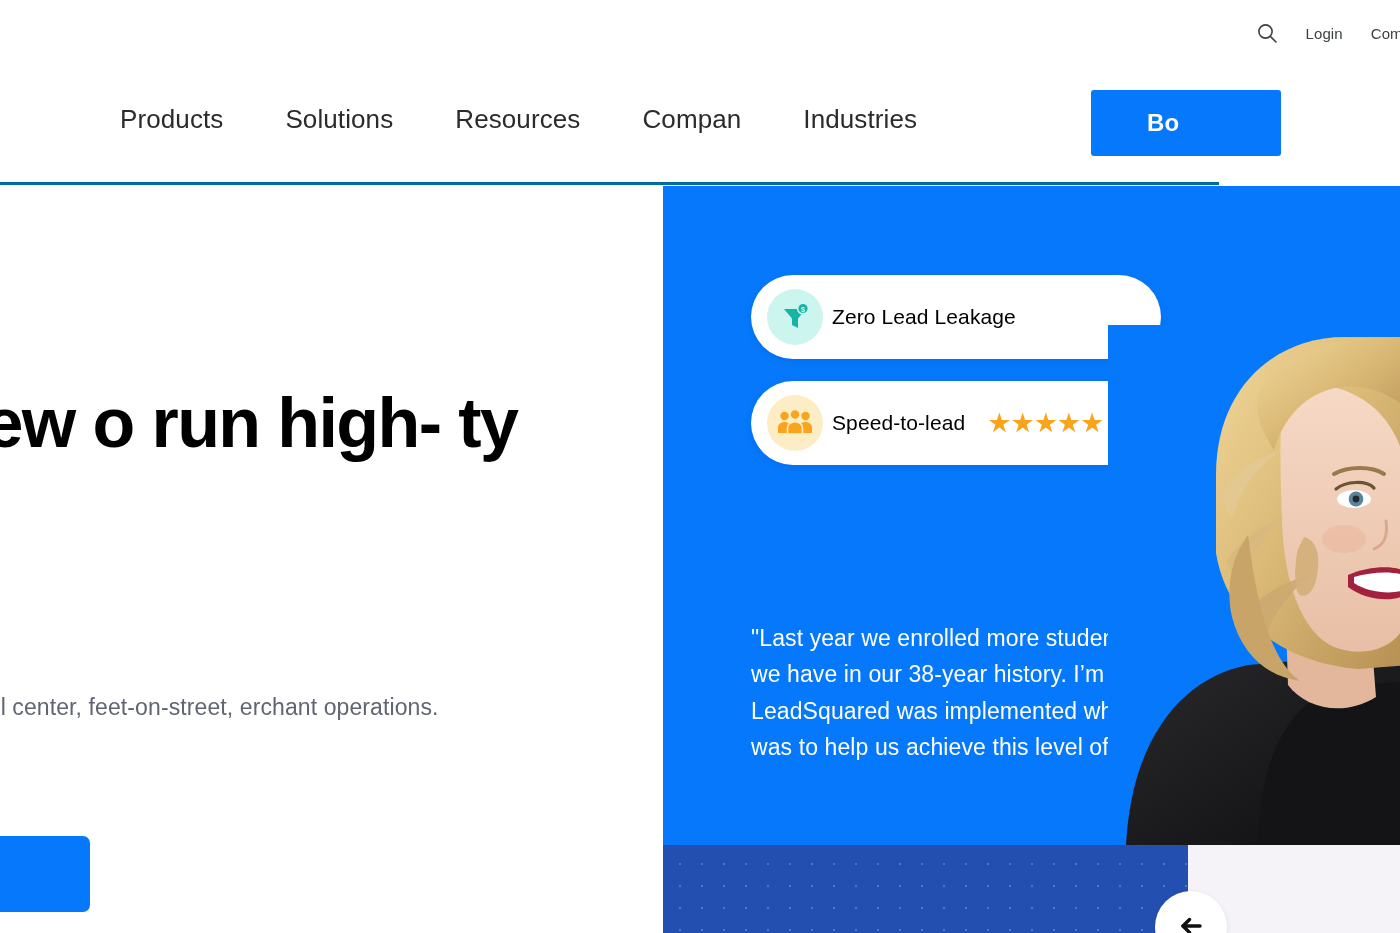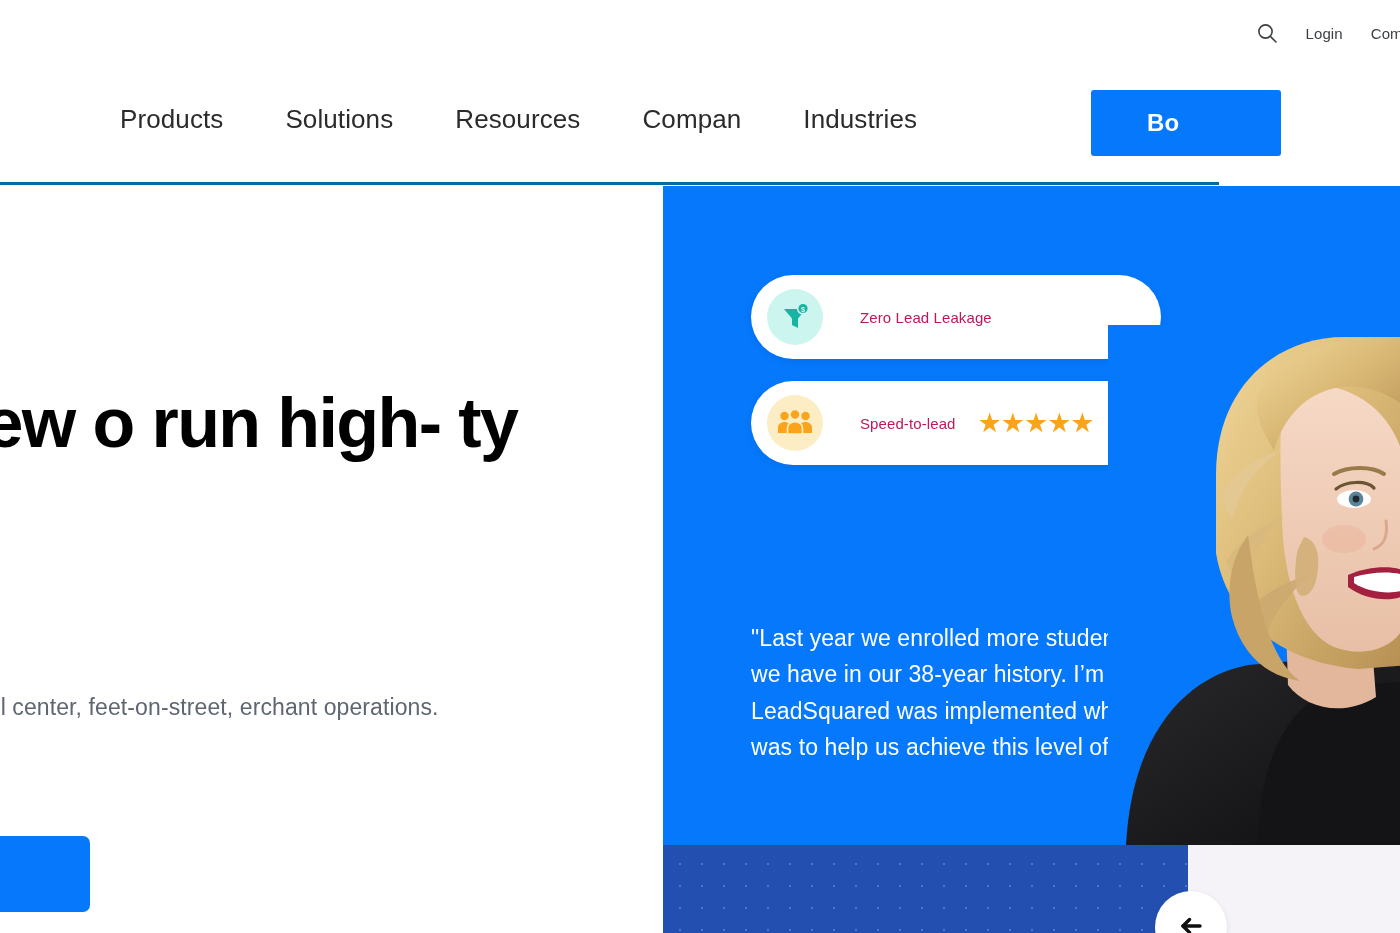--- a/index.html
+++ b/index.html
@@ -175,23 +175,23 @@
     border-radius: 50%;
     display: flex;
     align-items: center;
     justify-content: center;
     flex: 0 0 auto;
   }
   .pill-icon.teal   { background: #cdf5ef; }
   .pill-icon.purple { background: #e6e2fb; }
   .pill-icon.amber  { background: #fdedc4; }
   .pill-label {
-    margin-left: 37px;
-    font-size: 15px;
-    color: #be185d;
+    margin-left: 9px;
+    font-size: 21px;
+    color: #000000;
     letter-spacing: .1px;
     white-space: nowrap;
   }
   .stars {
     margin-left: 22px;
     font-size: 27px;
     color: #f9a41b;
     letter-spacing: -1px;
     line-height: 1;
   }

